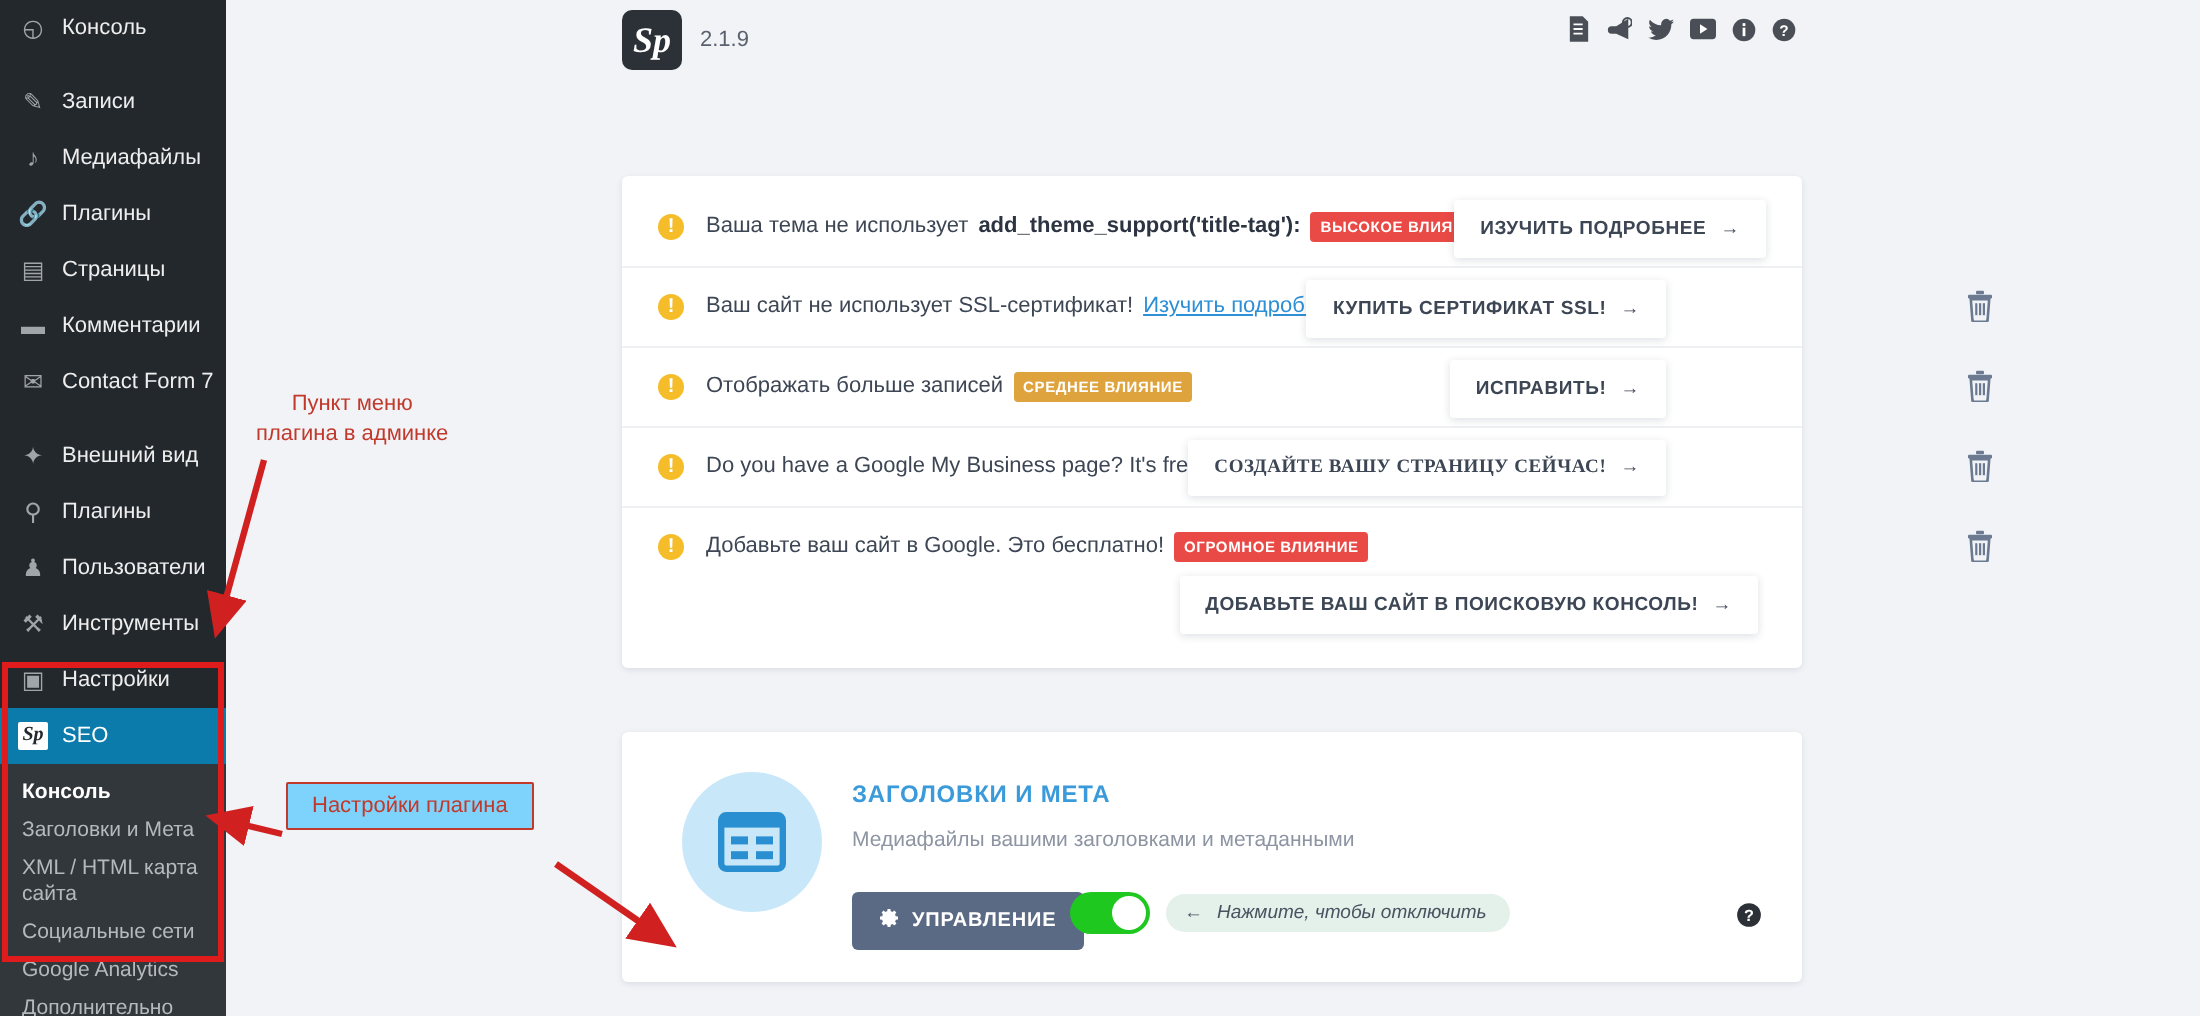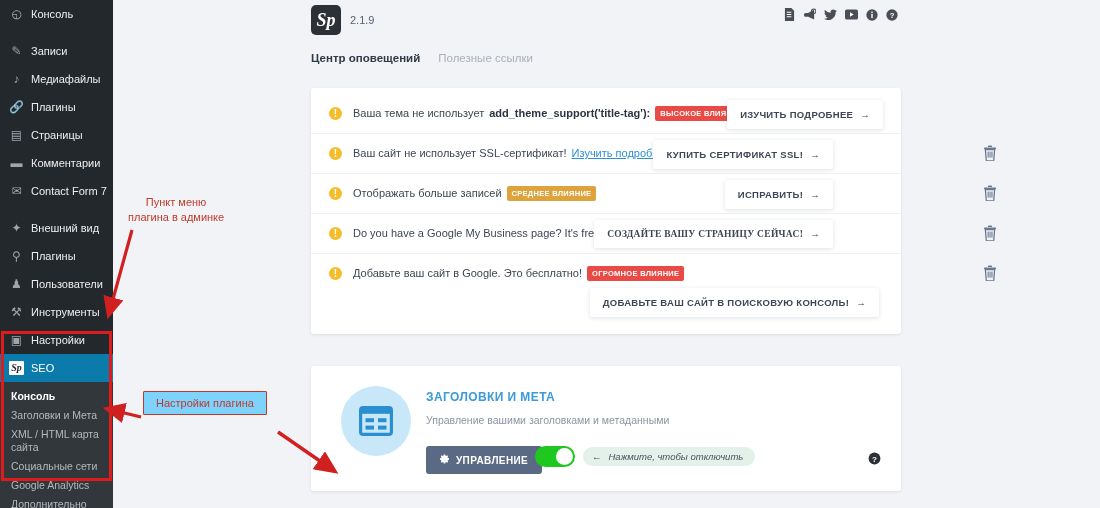--- a/index.html
+++ b/index.html
@@ -278,24 +278,20 @@
               <rect x="6.2" y="5.6" width="1.6" height="5" fill="#fff"></rect>
               <rect x="6.2" y="3" width="1.6" height="1.7" fill="#fff"></rect>
             </svg>
           </span>
           <span class="hicon">
             <svg width="12" height="12" viewBox="0 0 14 14">
               <circle cx="7" cy="7" r="6.6" fill="#4a4f57"></circle>
               <text x="7" y="10.4" text-anchor="middle" font-family="Liberation Sans, sans-serif" font-size="9" font-weight="bold" fill="#fff">?</text>
             </svg>
           </span>
-        </div>
-      <div id="tabs">
-          <div class="tab active">Центр оповещений</div>
-          <div class="tab inactive">Полезные ссылки</div>
         </div>
     </div>
 
     <div id="notif-card">
         <div class="notif-row">
           <span class="warn-icon">!</span>
           <span class="notif-text">
             <span>Ваша тема не использует</span>
             <span class="mono">add_theme_support('title-tag'):</span>
             <span class="badge red">ВЫСОКОЕ ВЛИЯНИЕ</span>
@@ -389,21 +385,21 @@
         <svg width="34" height="30" viewBox="0 0 34 30" aria-hidden="true">
           <rect x="1.6" y="1.6" width="30.8" height="26.8" rx="2.5" fill="none" stroke="#2a8fd0" stroke-width="3.2"></rect>
           <rect x="6.5" y="12.2" width="8.5" height="4" fill="#2a8fd0"></rect>
           <rect x="19" y="12.2" width="8.5" height="4" fill="#2a8fd0"></rect>
           <rect x="6.5" y="19.6" width="8.5" height="4" fill="#2a8fd0"></rect>
           <rect x="19" y="19.6" width="8.5" height="4" fill="#2a8fd0"></rect>
           <rect x="1.6" y="1.6" width="30.8" height="6.2" fill="#2a8fd0"></rect>
         </svg>
       </div>
       <div id="feature-title">ЗАГОЛОВКИ И МЕТА</div>
-      <div id="feature-desc">Управление вашими заголовками и метаданными</div>
+      <div id="feature-desc">Медиафайлы вашими заголовками и метаданными</div>
       <div id="manage-btn">
         <span>
           <svg width="10" height="10" viewBox="0 0 20 20" aria-hidden="true">
             <path fill="#ffffff" d="M10 6.2a3.8 3.8 0 100 7.6 3.8 3.8 0 000-7.6zm0 5.9a2.1 2.1 0 110-4.2 2.1 2.1 0 010 4.2z"></path>
             <path fill="#ffffff" d="M18 11.4v-2.8l-2.3-.4a5.9 5.9 0 00-.7-1.7l1.3-1.9-2-2-1.9 1.3a5.9 5.9 0 00-1.7-.7L10.4 1H7.6l-.4 2.2a5.9 5.9 0 00-1.7.7L3.6 2.6l-2 2L2.9 6.5a5.9 5.9 0 00-.7 1.7L0 8.6v2.8l2.2.4c.16.6.4 1.17.7 1.7l-1.3 1.9 2 2 1.9-1.3c.53.3 1.1.54 1.7.7l.4 2.2h2.8l.4-2.2c.6-.16 1.17-.4 1.7-.7l1.9 1.3 2-2-1.3-1.9c.3-.53.54-1.1.7-1.7z"></path>
           </svg>
         </span>
         <span>УПРАВЛЕНИЕ</span>
       </div>
       <div id="toggle">

